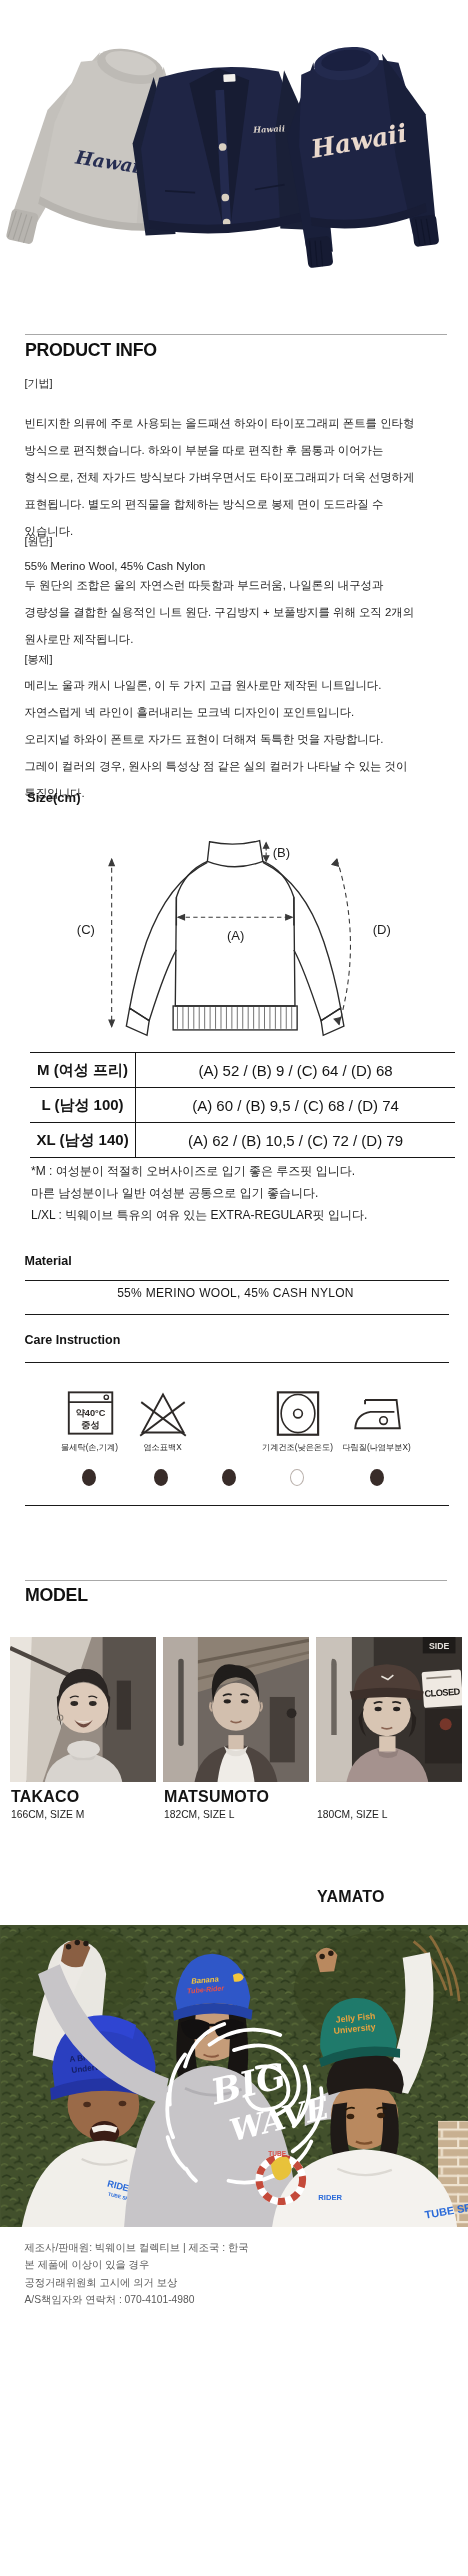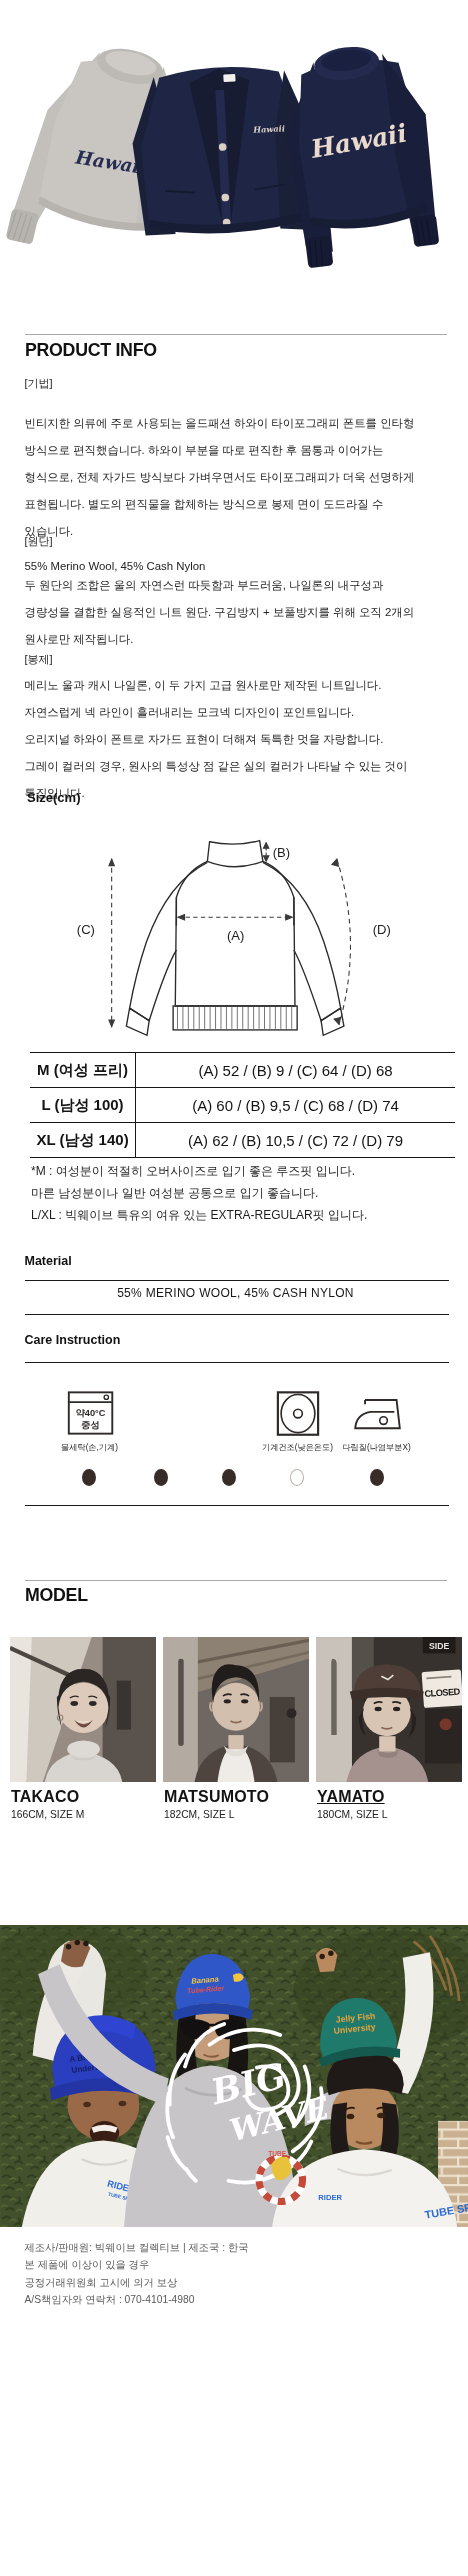--- a/index.html
+++ b/index.html
@@ -216,20 +216,28 @@
     <svg width="50" height="50" viewBox="0 0 92 92">
       <rect x="7" y="8" width="80" height="76" fill="none" stroke="#2e2a28" stroke-width="3.5"></rect>
       <line x1="7" y1="26" x2="87" y2="26" stroke="#2e2a28" stroke-width="3"></line>
       <circle cx="76" cy="17" r="4" fill="none" stroke="#2e2a28" stroke-width="2.5"></circle>
       <text x="47" y="52" font-size="17" font-weight="bold" fill="#2e2a28" text-anchor="middle">약40°C</text>
       <text x="47" y="74" font-size="17" font-weight="bold" fill="#2e2a28" text-anchor="middle">중성</text>
     </svg>
     <div class="care-label">물세탁(손,기계)</div>
   </div>
 
+  <div class="abs care-cell" style="top:1388px;left:119px;">
+    <svg width="50" height="50" viewBox="0 0 92 92">
+      <path d="M46,12 L8,82 L84,82 Z" fill="none" stroke="#2e2a28" stroke-width="3.5"></path>
+      <line x1="6" y1="26" x2="88" y2="88" stroke="#2e2a28" stroke-width="3.5"></line>
+      <line x1="86" y1="26" x2="4" y2="88" stroke="#2e2a28" stroke-width="3.5"></line>
+    </svg>
+    <div class="care-label">염소표백X</div>
+  </div>
 
 
   <div class="abs care-cell" style="top:1388px;left:333px;">
     <svg width="50" height="50" viewBox="0 0 92 92">
       <path d="M24,22 L82,22 L88,74 L6,74 Q8,48 34,44 L78,44" fill="none" stroke="#2e2a28" stroke-width="3.5"></path>
       <line x1="24" y1="22" x2="24" y2="30" stroke="#2e2a28" stroke-width="3.5"></line>
       <circle cx="58" cy="60" r="7" fill="none" stroke="#2e2a28" stroke-width="3"></circle>
     </svg>
     <div class="care-label">다림질(나염부분X)</div>
   </div>
@@ -332,21 +340,21 @@
       <ellipse cx="148" cy="132" rx="6.5" ry="4" fill="#262220"></ellipse>
       <path d="M106,122 q8,-5 16,-2 M140,120 q8,-3 16,2" stroke="#262220" stroke-width="3" fill="none"></path>
       <path d="M120,166 q10,5 20,0" stroke="#8a6452" stroke-width="3" fill="none"></path>
     </svg>
   </div>
 
   <div class="abs mname" style="top:1788px;left:11px;">TAKACO</div>
   <div class="abs minfo" style="top:1804px;left:11px;">166CM, SIZE M</div>
   <div class="abs mname" style="top:1788px;left:164px;">MATSUMOTO</div>
   <div class="abs minfo" style="top:1804px;left:164px;">182CM, SIZE L</div>
-  <div class="abs mname" style="top:1788px;left:317px;text-decoration:underline;">YAMATO</div>
+  <div class="abs mname" style="top:1888px;left:317px;">YAMATO</div>
   <div class="abs minfo" style="top:1804px;left:317px;">180CM, SIZE L</div>
 
   <div class="abs" style="top:1925px;left:0;">
     <svg width="468" height="302" viewBox="0 0 860 555">
       <defs>
         <pattern id="hedge" width="46" height="38" patternUnits="userSpaceOnUse">
           <rect width="46" height="38" fill="#42502c"></rect>
           <path d="M4,8 q8,-8 16,0 M26,20 q8,-8 16,0 M10,30 q8,-8 16,0 M34,6 q6,6 -2,12" stroke="#2c3a1d" stroke-width="3" fill="none"></path>
           <path d="M18,12 q6,-6 12,0 M2,24 q6,-6 12,0 M30,32 q6,-6 12,0" stroke="#5b6c39" stroke-width="2.5" fill="none"></path>
         </pattern>

